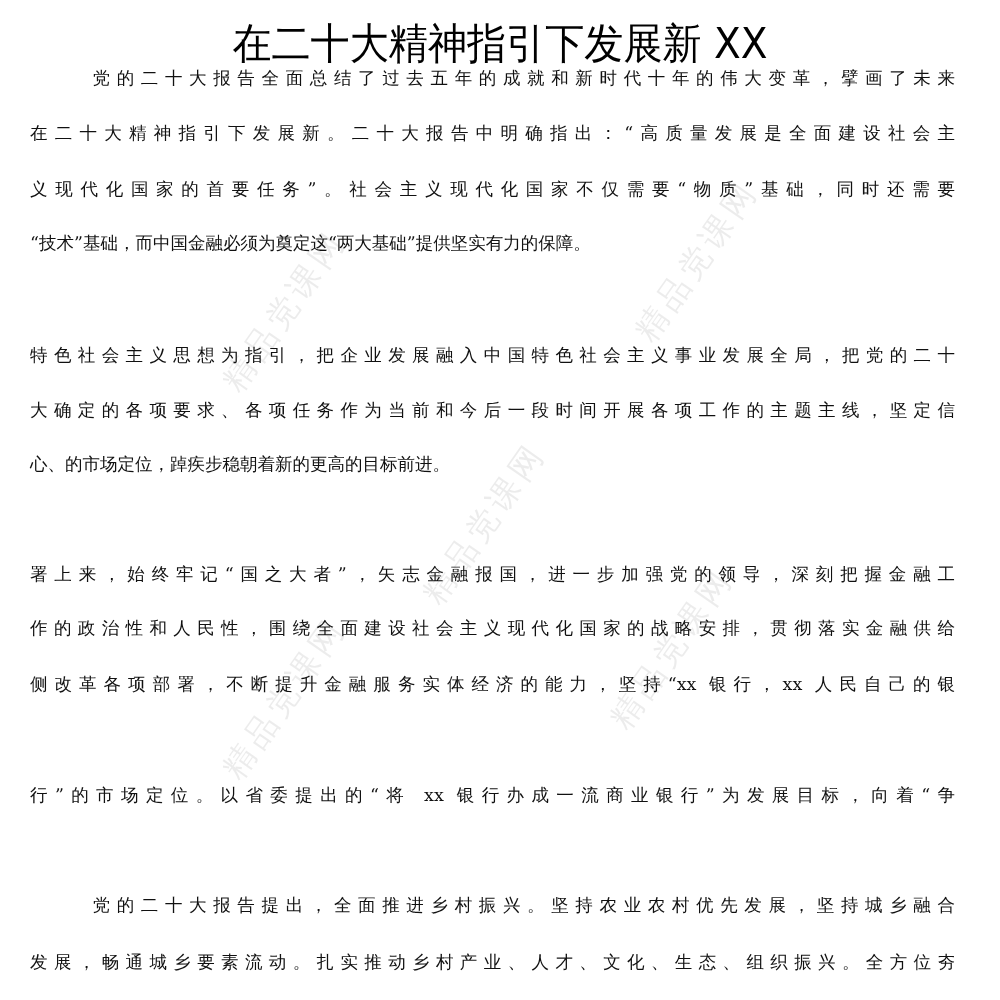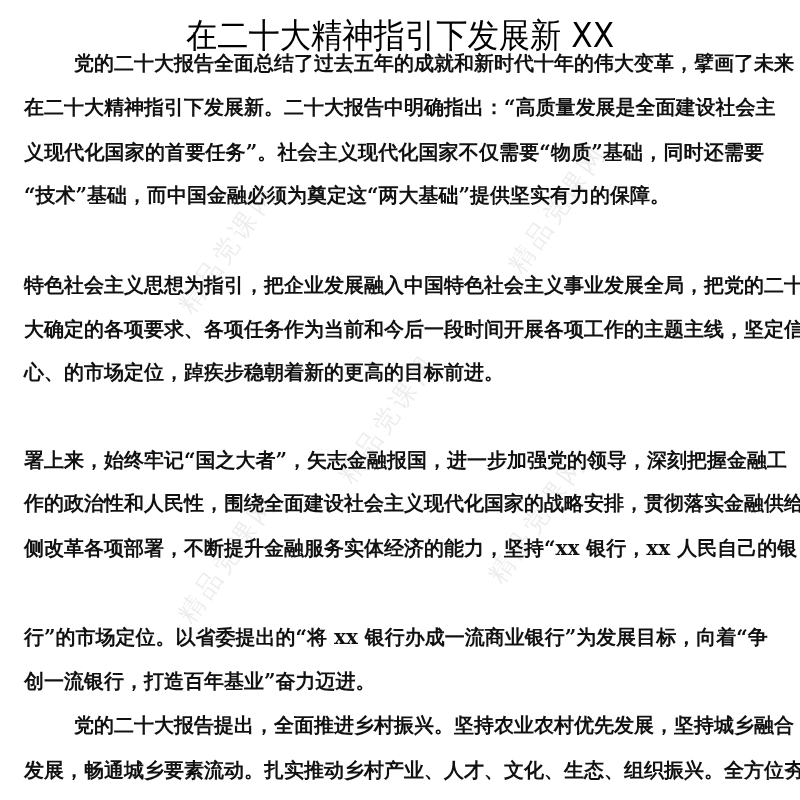--- a/index.html
+++ b/index.html
@@ -12,22 +12,22 @@
   .page { position: absolute; left: 0; top: 0; width: 800px; height: 800px; }
   .title {
     position: absolute; left: 0; width: 800px; top: -8px;
     text-align: center; font-size: 34px; line-height: 40px;
     font-family: "DejaVu Sans", "Liberation Sans", sans-serif;
     font-weight: normal; letter-spacing: 0px; transform: scaleX(0.92);
     transform-origin: center; color: #000;
   }
   .line {
     position: absolute; left: 24px; width: 740px; height: 26px;
-    font-size: 20px; line-height: 26px; white-space: nowrap;
-    text-align: justify; text-align-last: justify; letter-spacing: 0; font-weight: bold;
+    font-size: 14px; line-height: 26px; white-space: nowrap;
+    text-align: justify; text-align-last: justify; letter-spacing: 0;
   }
   .line.indent { left: 74px; width: 690px; }
   .line.last { text-align-last: left; }
   .wm {
     position: absolute; font-size: 26px; color: #000; opacity: 0.07;
     transform: rotate(-55deg); transform-origin: left top; white-space: nowrap;
     font-family: "DejaVu Sans", "Liberation Sans", sans-serif;
     pointer-events: none; letter-spacing: 4px;
   }
 </style>
@@ -51,17 +51,16 @@
 
   <div class="line" style="top:272px;">特色社会主义思想为指引，把企业发展融入中国特色社会主义事业发展全局，把党的二十</div>
   <div class="line" style="top:316px;">大确定的各项要求、各项任务作为当前和今后一段时间开展各项工作的主题主线，坚定信</div>
   <div class="line last" style="top:359px;">心、的市场定位，踔疾步稳朝着新的更高的目标前进。</div>
 
   <div class="line" style="top:447px;">署上来，始终牢记“国之大者”，矢志金融报国，进一步加强党的领导，深刻把握金融工</div>
   <div class="line" style="top:490px;">作的政治性和人民性，围绕全面建设社会主义现代化国家的战略安排，贯彻落实金融供给</div>
   <div class="line" style="top:535px;">侧改革各项部署，不断提升金融服务实体经济的能力，坚持“xx 银行，xx 人民自己的银</div>
 
   <div class="line" style="top:624px;">行”的市场定位。以省委提出的“将 xx 银行办成一流商业银行”为发展目标，向着“争</div>
-  <div class="line last" style="top:668px;">创一流银行，打造百年基业”奋力迈进。</div>
 
   <div class="line indent" style="top:712px;">党的二十大报告提出，全面推进乡村振兴。坚持农业农村优先发展，坚持城乡融合</div>
   <div class="line" style="top:757px;">发展，畅通城乡要素流动。扎实推动乡村产业、人才、文化、生态、组织振兴。全方位夯</div>
 </div>
 
 </body></html>

